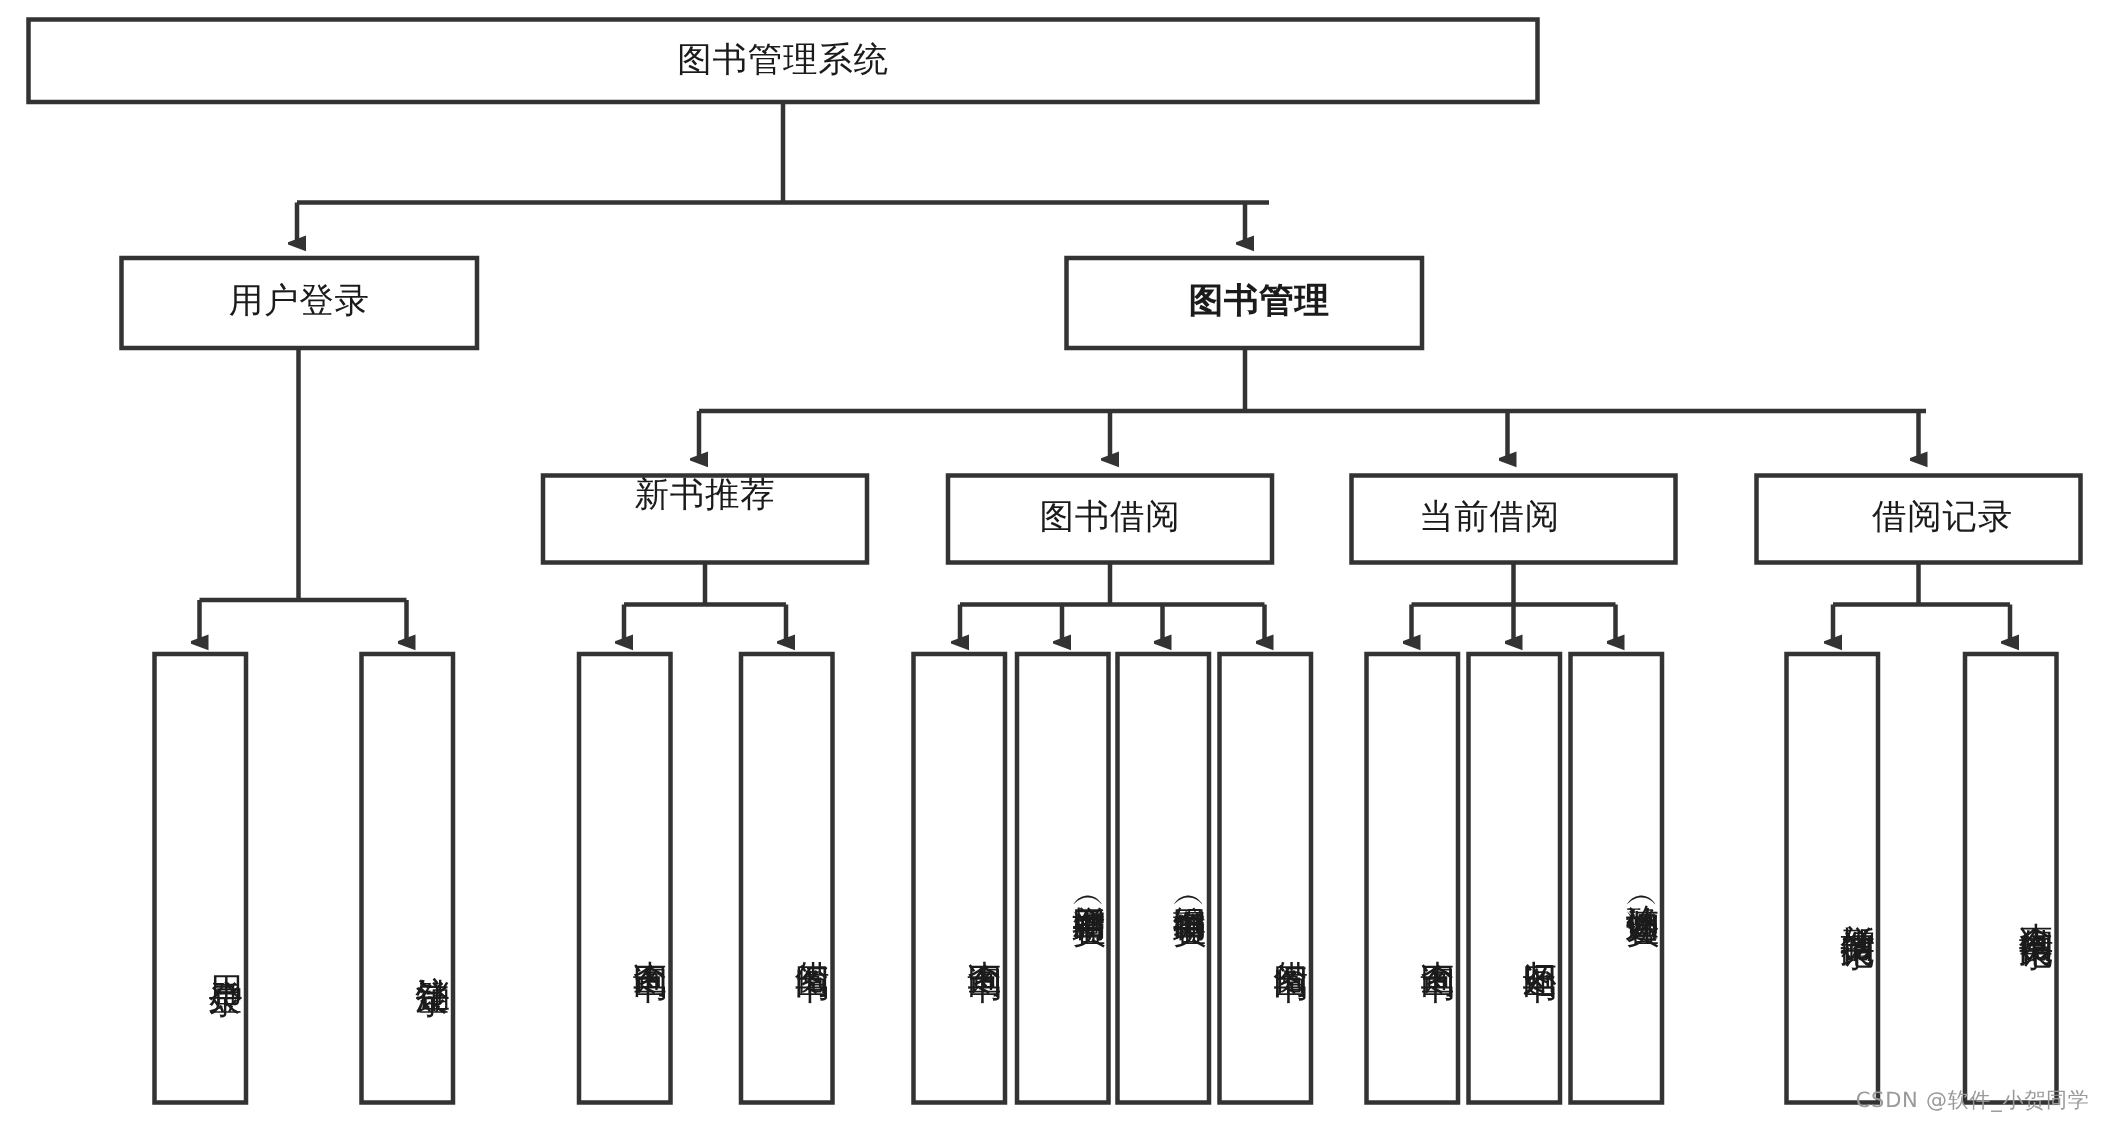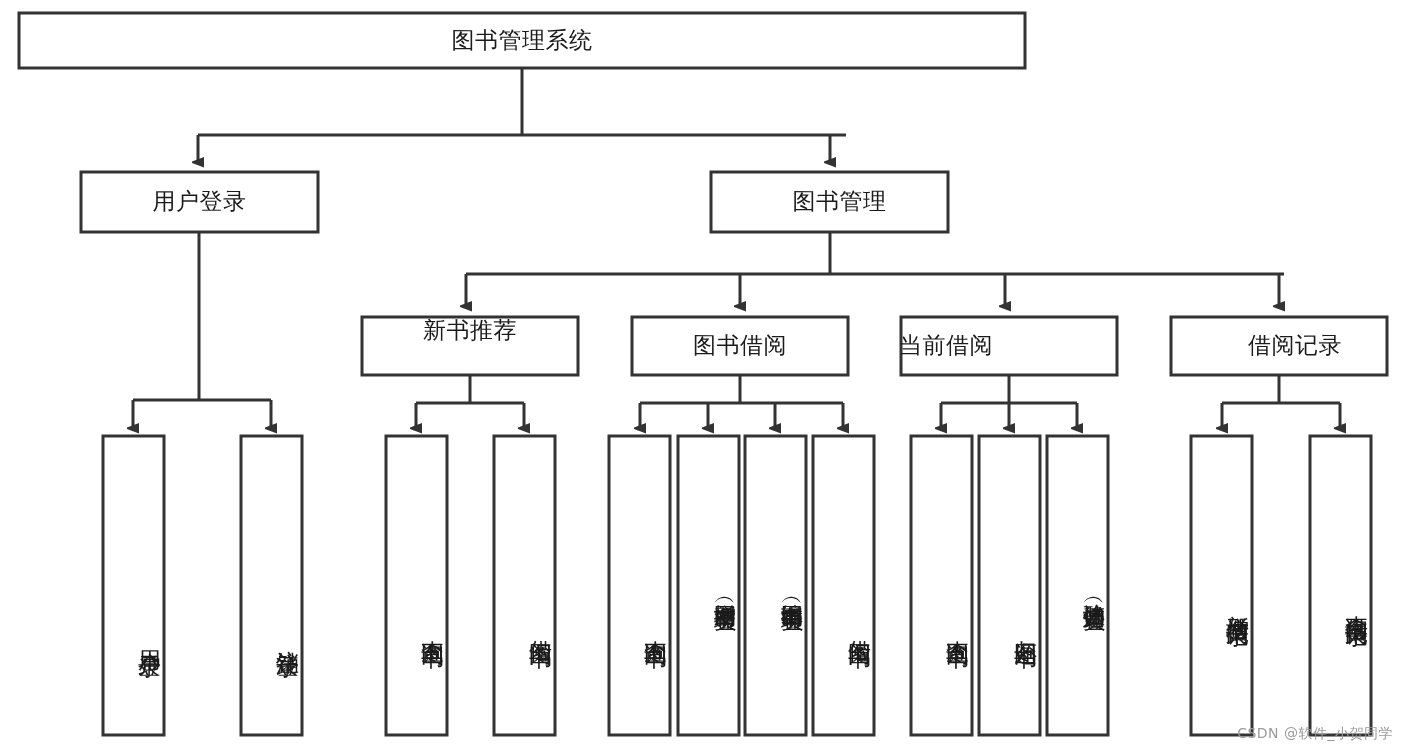--- a/index.html
+++ b/index.html
@@ -171,25 +171,25 @@
     <rect class="node-box" x="979" y="436" width="61" height="299"></rect>
     <rect class="node-box" x="1047" y="436" width="61" height="299"></rect>
 
     <rect class="node-box" x="1191" y="436" width="61" height="299"></rect>
     <rect class="node-box" x="1310" y="436" width="61" height="299"></rect>
   </svg>
 
   <div class="node-label horizontal" style="left:19px; top:13px; width:1006px; height:55px;">图书管理系统</div>
 
   <div class="node-label horizontal" style="left:81px; top:172px; width:237px; height:60px;">用户登录</div>
-  <div class="node-label horizontal" style="left:711px; top:172px; width:257px; height:60px;">图书管理</div>
+  <div class="node-label horizontal" style="left:711px; top:172px; width:257px; height:60px;font-weight:bold;">图书管理</div>
 
   <div class="node-label horizontal" style="left:362px; top:302px; width:216px; height:58px;">新书推荐</div>
   <div class="node-label horizontal" style="left:632px; top:317px; width:216px; height:58px;">图书借阅</div>
-  <div class="node-label horizontal" style="left:850px; top:317px; width:192px; height:58px;">当前借阅</div>
+  <div class="node-label horizontal" style="left:897px; top:317px; width:192px; height:58px;">当前借阅</div>
   <div class="node-label horizontal" style="left:1171px; top:317px; width:216px; height:58px;padding-left:32px;">借阅记录</div>
 
   <div class="node-label vertical" style="left:103px; top:530px; width:61px; height:205px;">用户登录</div>
   <div class="node-label vertical" style="left:241px; top:530px; width:61px; height:205px;">注销登录</div>
 
   <div class="node-label vertical" style="left:386px; top:510px; width:61px; height:225px;">查询图书</div>
   <div class="node-label vertical" style="left:494px; top:510px; width:61px; height:225px;">借阅图书</div>
 
   <div class="node-label vertical" style="left:609px; top:510px; width:61px; height:225px;">查询图书</div>
   <div class="node-label vertical tall" style="left:678px; top:440px; width:61px; height:295px;">新增图书（管理员）</div>

